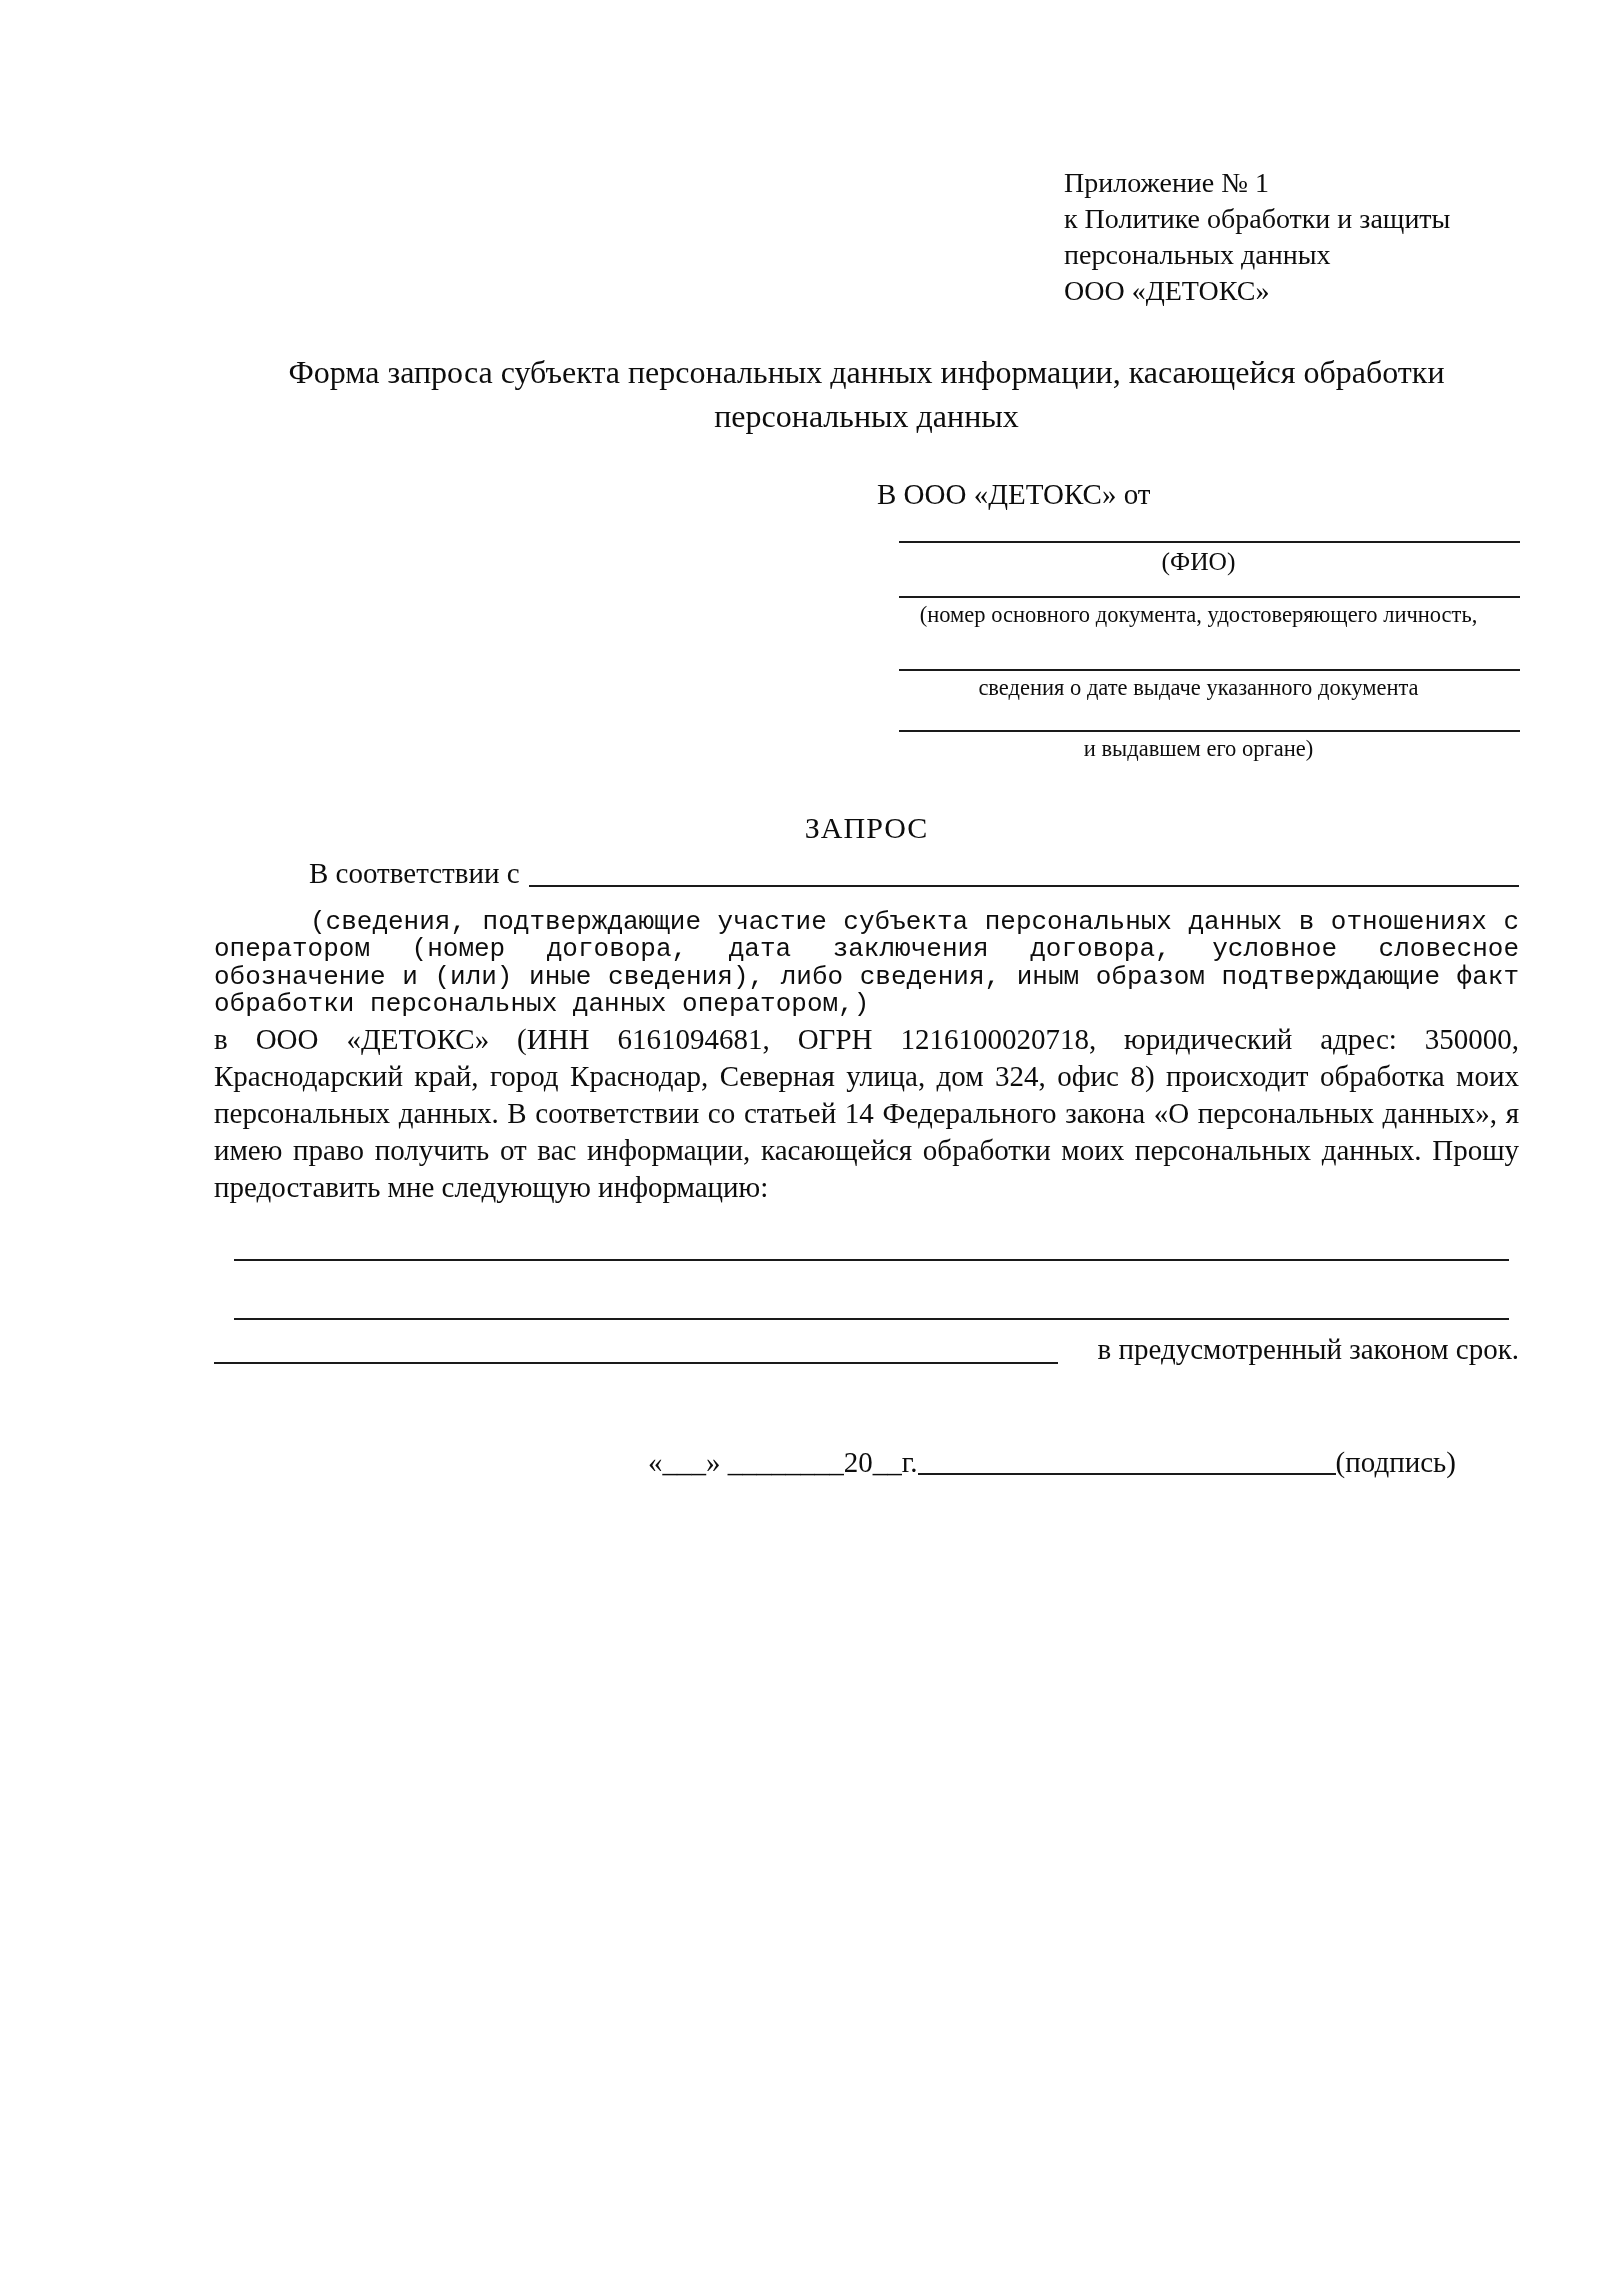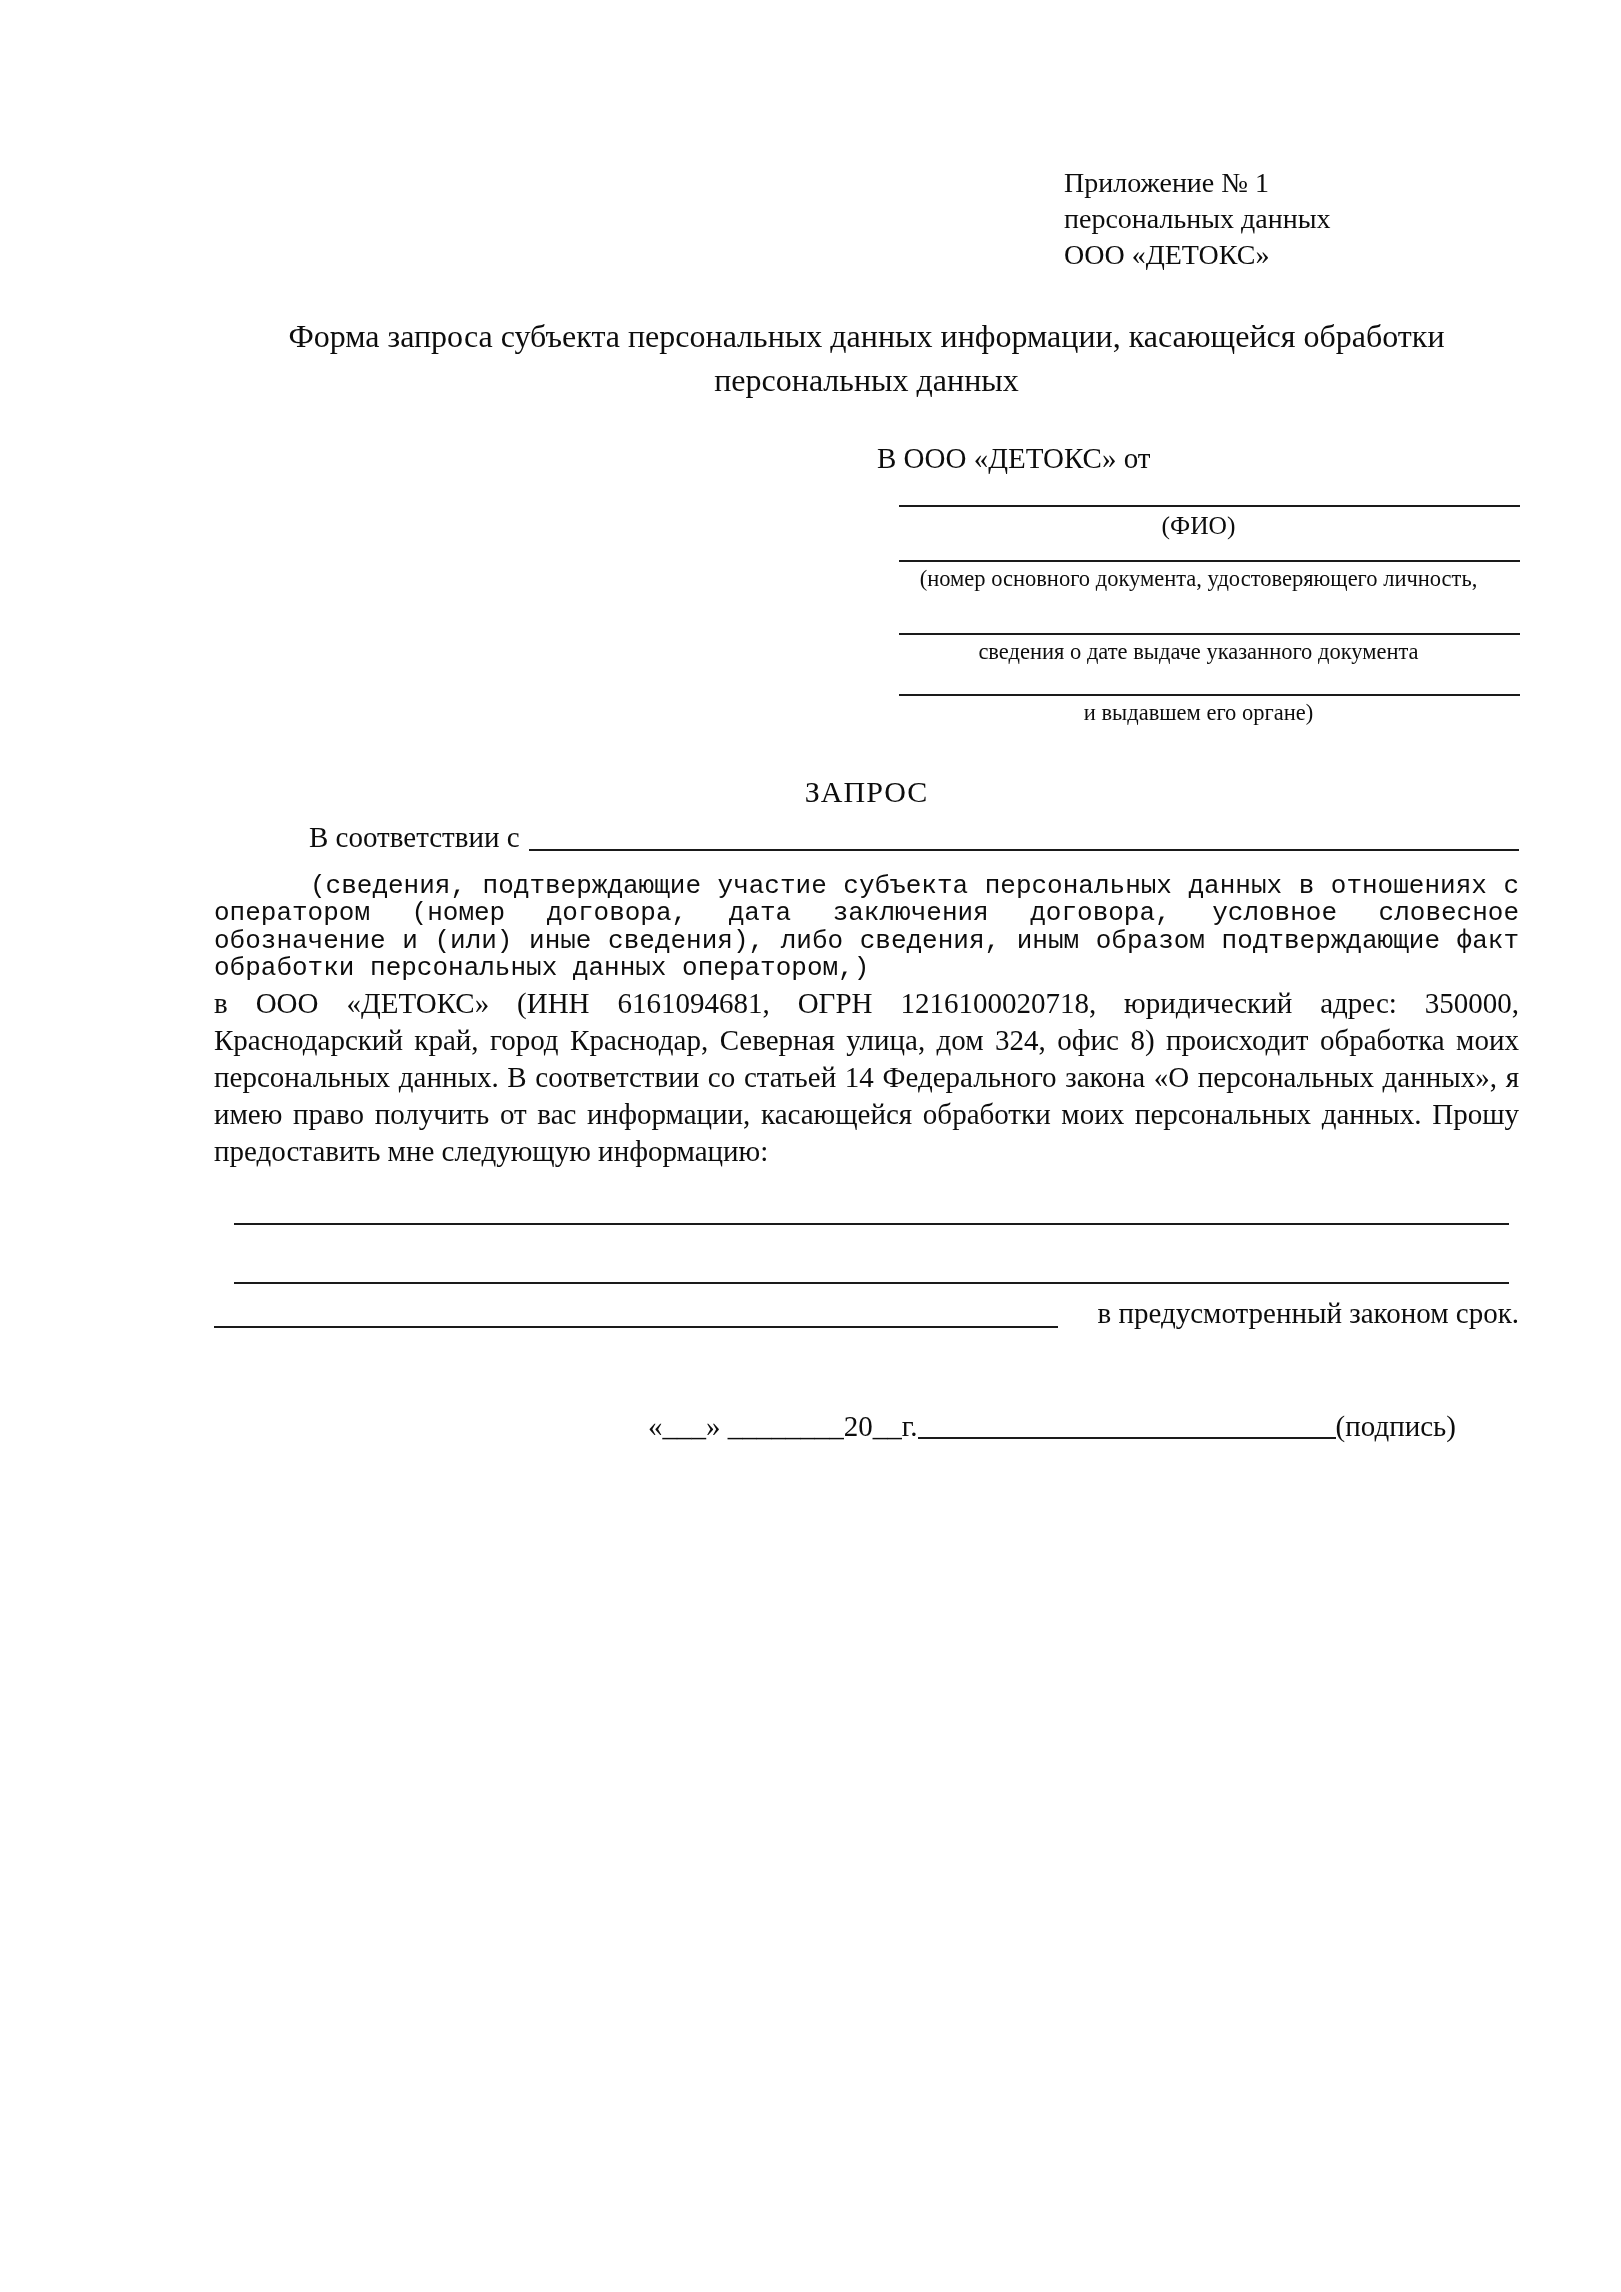--- a/index.html
+++ b/index.html
@@ -147,20 +147,21 @@
   .sig-caption { white-space: nowrap; }
 </style>
 </head>
 <body>
 
 <div class="page">
   <div class="content">
 
     <div class="header-block">
       <div>Приложение № 1</div>
+      <div>к Политике обработки и защиты</div>
       <div>персональных данных</div>
       <div>ООО «ДЕТОКС»</div>
     </div>
 
     <div class="doc-title">Форма запроса субъекта персональных данных информации, касающейся обработки персональных данных</div>
 
     <div class="addressee">
       <div class="to-line">В ООО «ДЕТОКС» от</div>
 
       <div class="field-line fl-1"></div>

